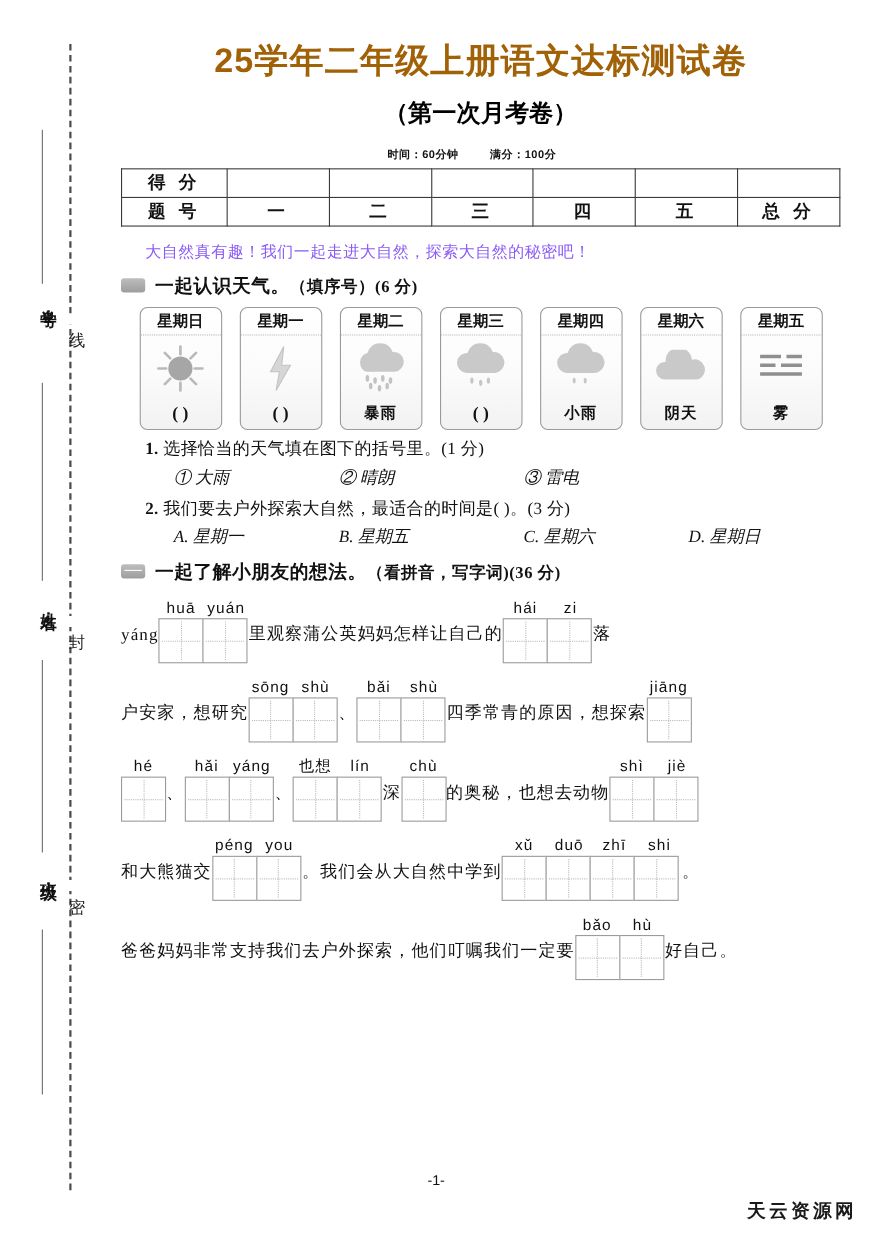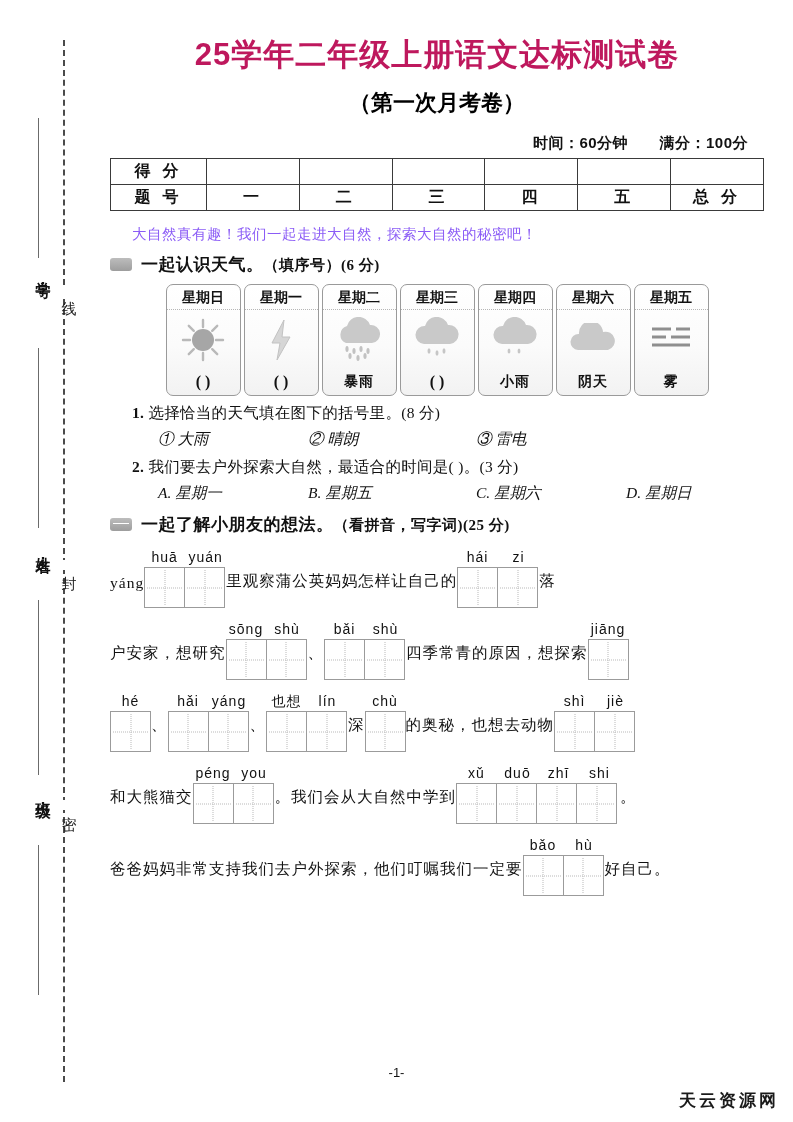--- a/index.html
+++ b/index.html
@@ -56,33 +56,33 @@
     padding: 0 18px;
   }
 
   .title {
     text-align: center;
     font-size: 31px;
     font-weight: 700;
     letter-spacing: 1px;
     margin: 34px 0 0 0;
     font-family: "Liberation Sans", sans-serif;
-    color: #be185d;
+    color: #a16207;
   }
   .subtitle {
     text-align: center;
     font-size: 22px;
     font-weight: 700;
     margin: 12px 0 0 0;
     font-family: "Liberation Sans", sans-serif;
     color: #000;
   }
   .meta-line {
-    text-align: right;
-    font-size: 15px;
+    text-align: center;
+    font-size: 10px;
     font-weight: 700;
     margin: 16px 16px 5px 0;
     font-family: "Liberation Sans", sans-serif;
     letter-spacing: 0.5px;
   }
   .meta-line .gap { display:inline-block; width: 22px; }
 
   
   table.score {
     width: 100%;
@@ -125,21 +125,21 @@
     height:1.4px; background:#fff;
   }
   .sec-title {
     font-size: 17px; font-weight: 700; letter-spacing: 0.5px;
   }
   .sec-title .norm { font-weight: 700; font-size: 15px; }
 
   
   .weather-wrap { display:flex; justify-content:center; margin: 6px 0 4px 0; }
   .weather {
-    display: flex; gap: 3px;
+    display: flex; gap: 16px;
   }
   .wcell {
     width: 75px; height: 112px;
     border: 1px solid #9a9a9a;
     border-radius: 7px;
     background: linear-gradient(180deg,#ffffff 0%,#fbfbfb 55%,#f2f2f2 100%);
     display: flex; flex-direction: column; align-items: center;
     overflow: hidden;
   }
   .wday {
@@ -389,21 +389,21 @@
           </svg>
         </div>
         <div class="wlabel">雾</div>
       </div>
 
     </div>
   </div>
 
   <div class="q">
     <b>1.</b>
-    <span>选择恰当的天气填在图下的括号里。(8 分)</span>
+    <span>选择恰当的天气填在图下的括号里。(1 分)</span>
   </div>
   <div class="opts">
     <span class="opt-w1">① 大雨</span>
     <span class="opt-w2">② 晴朗</span>
     <span class="opt-w3">③ 雷电</span>
   </div>
 
   <div class="q">
     <b>2.</b>
     <span>我们要去户外探索大自然，最适合的时间是(        )。(3 分)</span>
@@ -411,21 +411,21 @@
   <div class="opts">
     <span class="opt-w1">A. 星期一</span>
     <span class="opt-w2">B. 星期五</span>
     <span class="opt-w3">C. 星期六</span>
     <span>D. 星期日</span>
   </div>
 
   <div class="sec">
     <div class="sec-mark two"></div>
     <div class="sec-title">
-      <span>一起了解小朋友的想法。</span><span class="norm">（看拼音，写字词)(25 分)</span>
+      <span>一起了解小朋友的想法。</span><span class="norm">（看拼音，写字词)(36 分)</span>
     </div>
   </div>
 
   <div class="prow" style="padding-left:0">
     <div class="txt">yáng</div>
     <div class="grp">
       <div class="pin">
         <span style="width:41px">huā</span>
         <span style="width:41px">yuán</span>
       </div>

